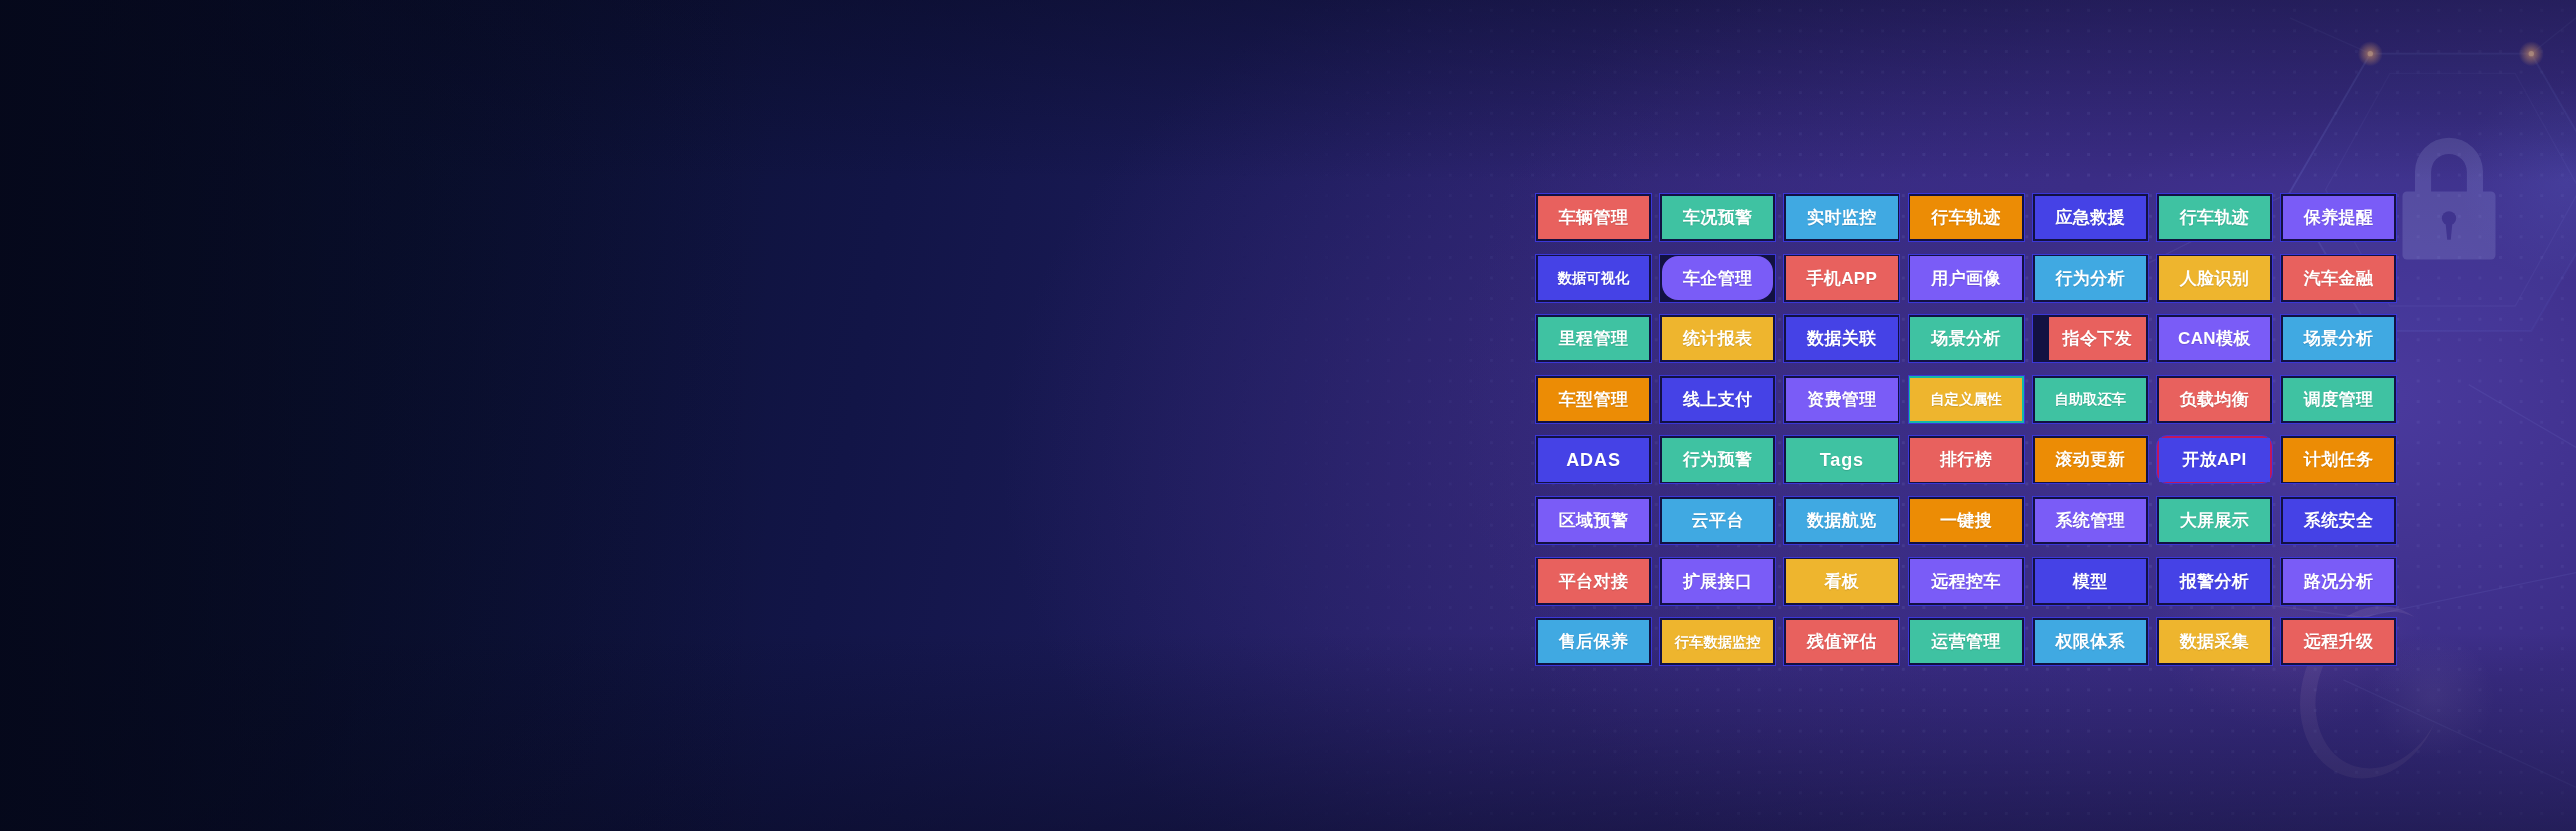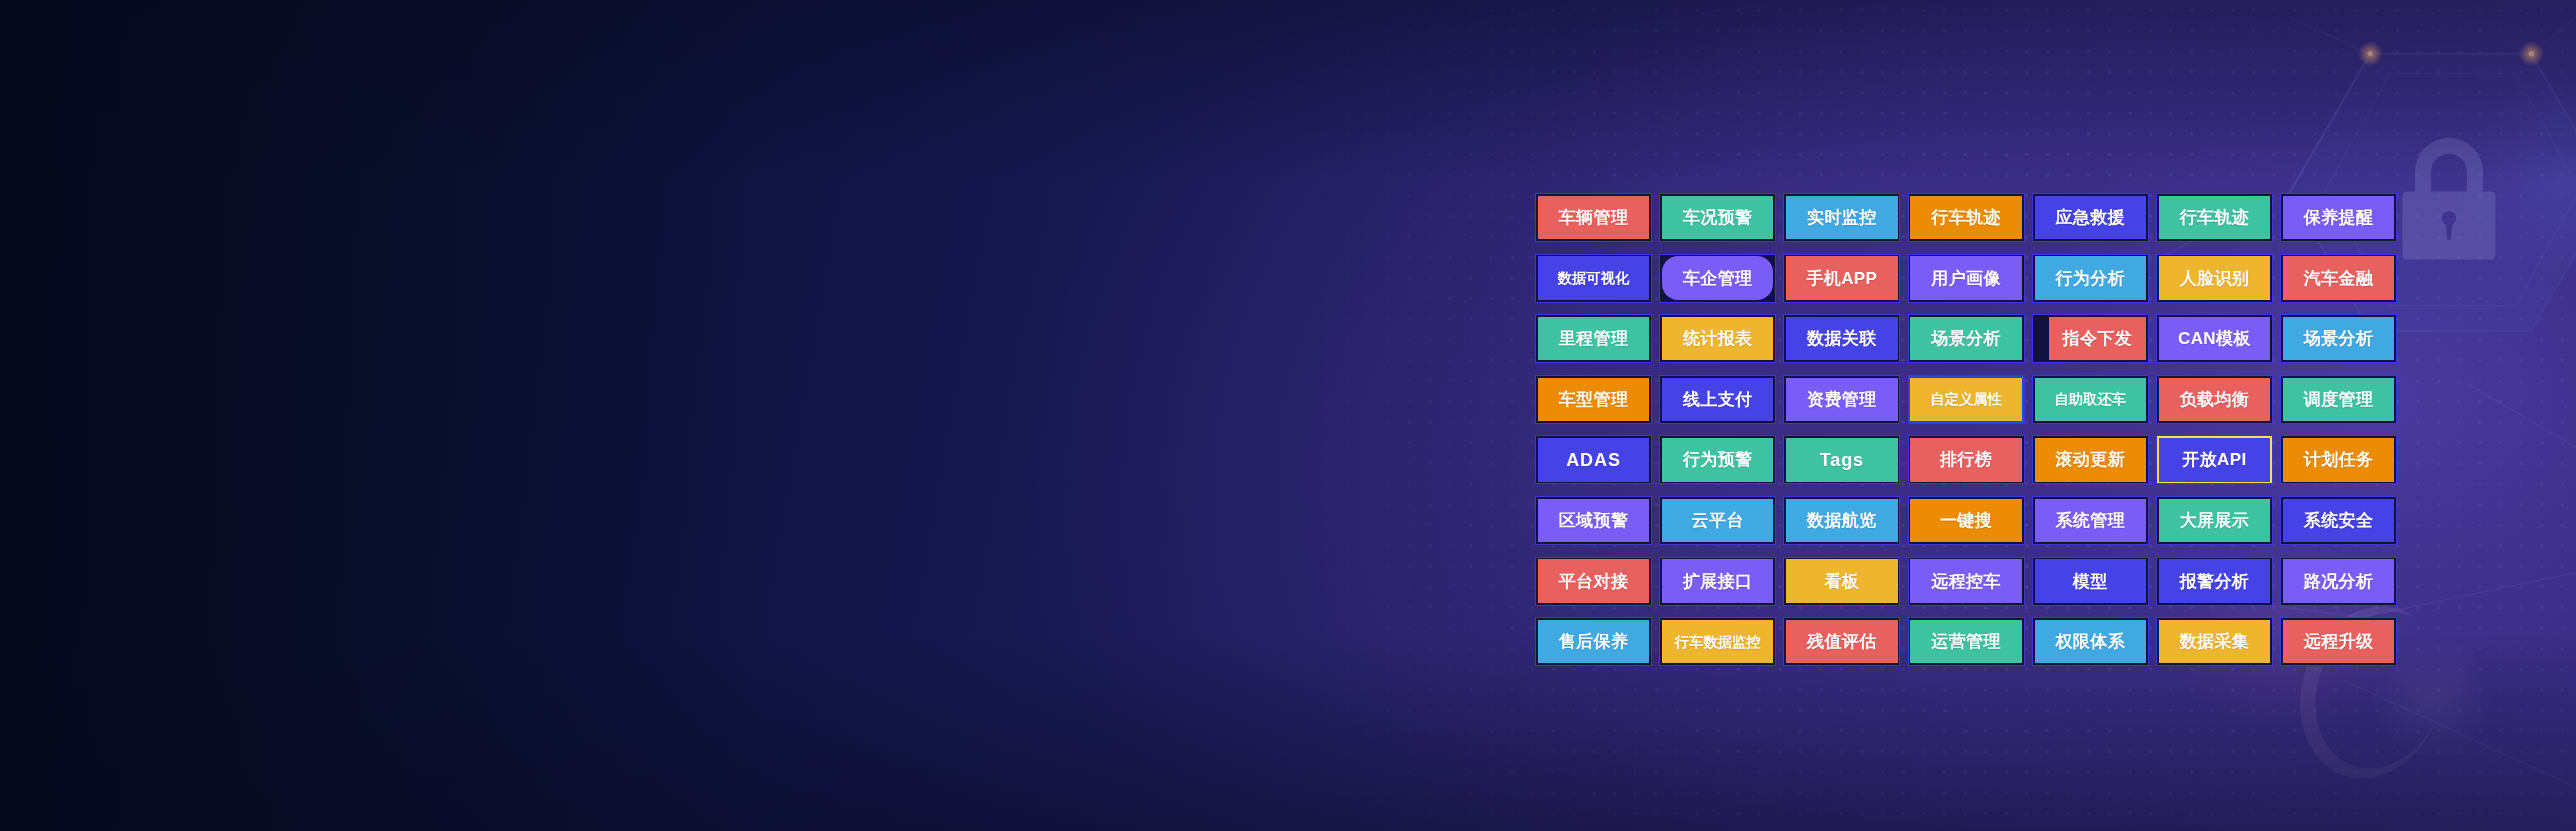--- a/index.html
+++ b/index.html
@@ -204,21 +204,21 @@
       </div>
       <div class="tile" style="border-color: rgb(59, 55, 216); background: rgb(18, 17, 66);">
         <div class="chip" style="background: rgb(236, 140, 5); color: rgb(255, 255, 255);">车型管理</div>
       </div>
       <div class="tile" style="border-color: rgb(59, 55, 216); background: rgb(18, 17, 66);">
         <div class="chip" style="background: rgb(69, 66, 230); color: rgb(255, 255, 255);">线上支付</div>
       </div>
       <div class="tile" style="border-color: rgb(59, 55, 216); background: rgb(18, 17, 66);">
         <div class="chip" style="background: rgb(122, 92, 247); color: rgb(255, 255, 255);">资费管理</div>
       </div>
-      <div class="tile" style="border-color: rgb(59, 55, 216); background: #1d4ed8;">
+      <div class="tile" style="border-color: rgb(59, 55, 216); background: #14b8a6;">
         <div class="chip sm" style="background: rgb(238, 181, 46); color: rgb(255, 255, 255);">自定义属性</div>
       </div>
       <div class="tile" style="border-color: rgb(59, 55, 216); background: rgb(18, 17, 66);">
         <div class="chip sm" style="background: rgb(63, 194, 162); color: rgb(255, 255, 255);">自助取还车</div>
       </div>
       <div class="tile" style="border-color: rgb(59, 55, 216); background: rgb(18, 17, 66);">
         <div class="chip" style="background: rgb(232, 97, 94); color: rgb(255, 255, 255);">负载均衡</div>
       </div>
       <div class="tile" style="border-color: rgb(59, 55, 216); background: rgb(18, 17, 66);">
         <div class="chip" style="background: rgb(63, 194, 162); color: rgb(255, 255, 255);">调度管理</div>
@@ -231,21 +231,21 @@
       </div>
       <div class="tile" style="border-color: rgb(59, 55, 216); background: rgb(18, 17, 66);">
         <div class="chip lat" style="background: rgb(63, 194, 162); color: rgb(255, 255, 255);">Tags</div>
       </div>
       <div class="tile" style="border-color: rgb(59, 55, 216); background: rgb(18, 17, 66);">
         <div class="chip" style="background: rgb(232, 97, 94); color: rgb(255, 255, 255);">排行榜</div>
       </div>
       <div class="tile" style="border-color: rgb(59, 55, 216); background: rgb(18, 17, 66);">
         <div class="chip" style="background: rgb(236, 140, 5); color: rgb(255, 255, 255);">滚动更新</div>
       </div>
-      <div class="tile" style="border-color: rgb(59, 55, 216); background: #fde047;">
+      <div class="tile" style="border-color: rgb(59, 55, 216); background: #be185d; border-radius: 11px;">
         <div class="chip" style="background: rgb(69, 66, 230); color: rgb(255, 255, 255);">开放API</div>
       </div>
       <div class="tile" style="border-color: rgb(59, 55, 216); background: rgb(18, 17, 66);">
         <div class="chip" style="background: rgb(236, 140, 5); color: rgb(255, 255, 255);">计划任务</div>
       </div>
       <div class="tile" style="border-color: rgb(59, 55, 216); background: rgb(18, 17, 66);">
         <div class="chip" style="background: rgb(122, 92, 247); color: rgb(255, 255, 255);">区域预警</div>
       </div>
       <div class="tile" style="border-color: rgb(59, 55, 216); background: rgb(18, 17, 66);">
         <div class="chip" style="background: rgb(64, 169, 226); color: rgb(255, 255, 255);">云平台</div>

